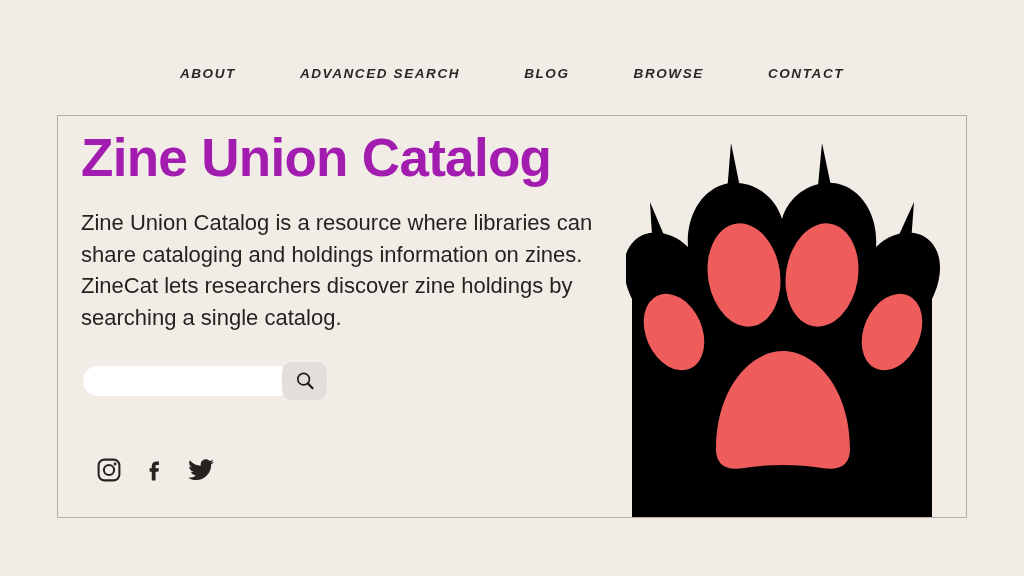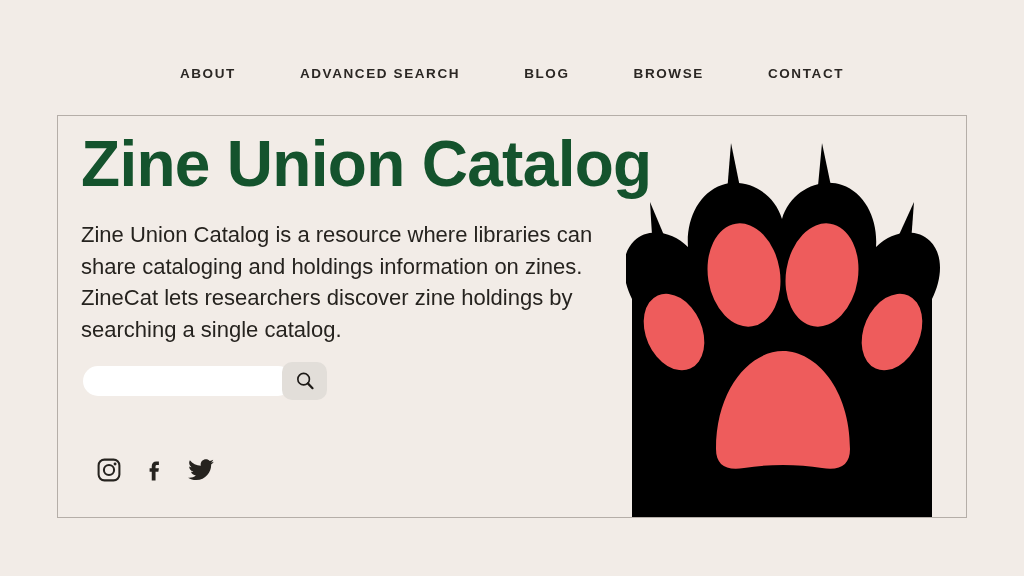--- a/index.html
+++ b/index.html
@@ -24,20 +24,21 @@
   
   .topnav {
     position: absolute;
     left: 0;
     top: 58px;
     width: 1024px;
     height: 32px;
     display: flex;
     justify-content: center;
     align-items: center;
+    font-style: italic;
   }
   .nav-item {
     color: #2b2724;
     font-size: 13.5px;
     font-weight: bold;
     letter-spacing: 1.6px;
     text-transform: uppercase;
     white-space: nowrap;
     cursor: pointer;
     text-decoration: none;
@@ -63,22 +64,22 @@
 
   .hero-text {
     position: absolute;
     left: 23px;
     top: 13px;
     width: 560px;
   }
 
   .hero-title {
     margin: 0;
-    color: #14532d;
-    font-size: 64px;
+    color: #a21caf;
+    font-size: 53px;
     font-weight: bold;
     letter-spacing: -0.7px;
     line-height: 1.1;
     white-space: nowrap;
   }
 
   .hero-desc {
     margin: 20px 0 0 0;
     color: #26231f;
     font-size: 22px;

